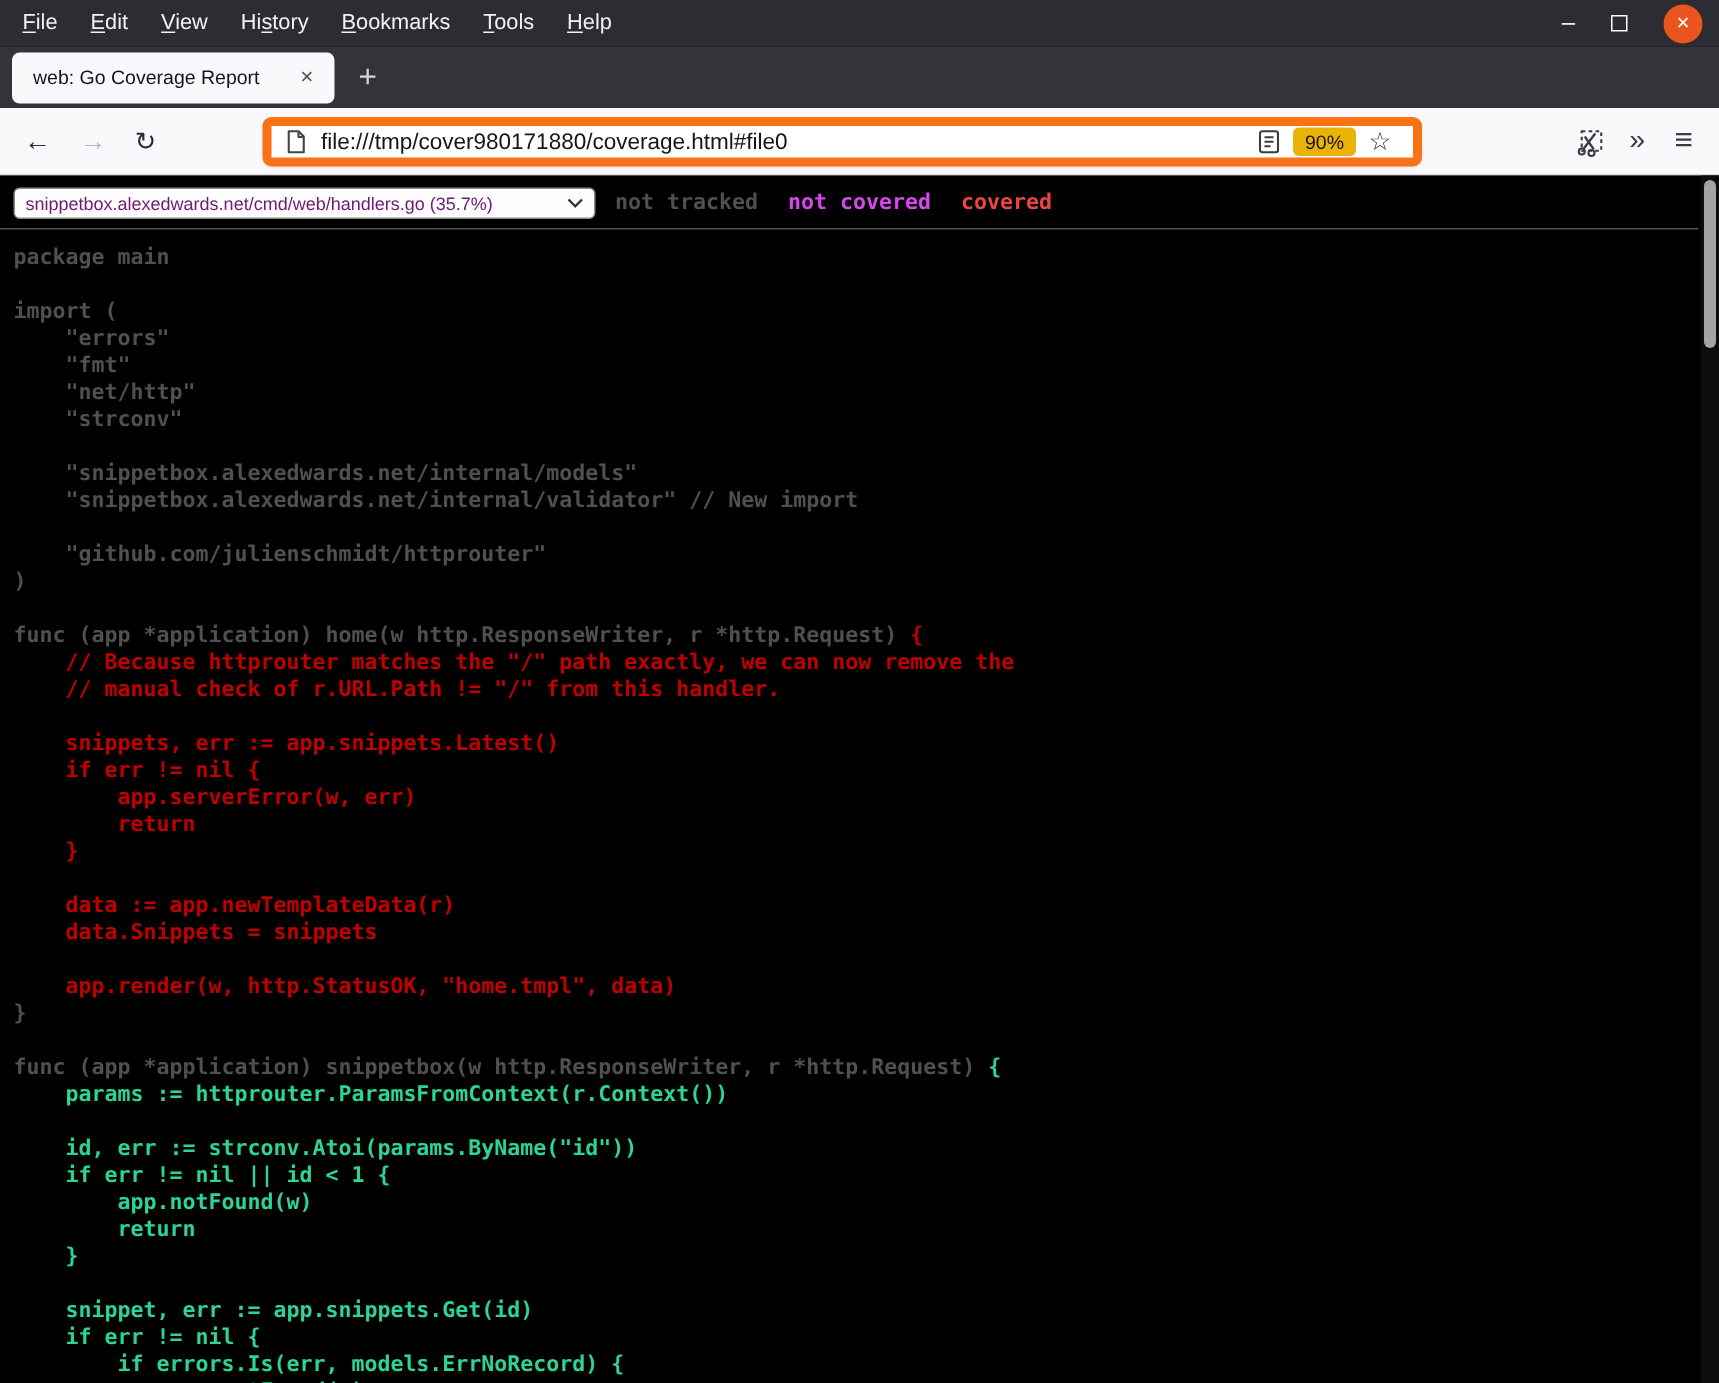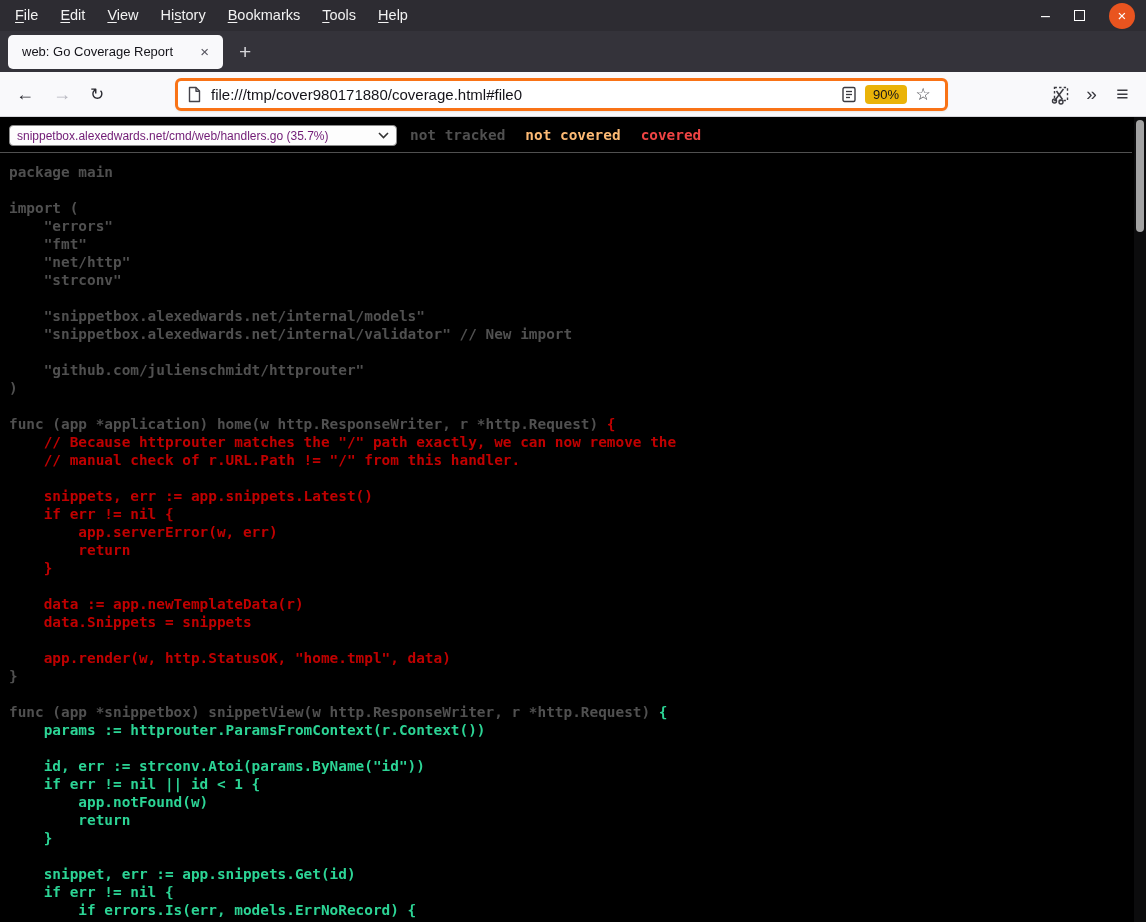--- a/index.html
+++ b/index.html
@@ -33,21 +33,21 @@
 
   
   .navbar { position:absolute; top:72px; left:0; right:0; height:45px; background:#f9f9fb;
     display:flex; align-items:center; padding-right:8px; border-bottom:1px solid #d7d7db; }
   .nbtn { width:32px; height:32px; display:flex; align-items:center; justify-content:center;
     border-radius:4px; font-size:18px; color:#2a2a31; }
   .nbtn.back { margin-left:9px; }
   .nbtn.fwd { margin-left:5px; color:#b7b7bf; }
   .nbtn.reload { margin-left:3px; font-size:17px; }
   .urlbar { margin-left:62px; width:773px; height:33px; background:#fff;
-    border:3px solid #f97316; border-radius:6px; display:flex; align-items:center;
+    border:6px solid #f97316; border-radius:6px; display:flex; align-items:center;
     padding:0 9px; box-shadow:0 1px 2px rgba(0,0,0,.07); }
   .url-text { margin-left:9px; flex:1; font-size:15px; color:#15141a;
     white-space:nowrap; overflow:hidden; }
   .urlbar .tailicon { display:flex; align-items:center; justify-content:center;
     width:26px; height:26px; }
   .zoom-pill { background:#eab308; border-radius:4px; padding:2px 8px; font-size:13px;
     color:#15141a; margin:0 3px; }
   .star { font-size:17px; color:#3a3a40; }
   .spacer { flex:1; }
   .tbtn { width:31px; height:31px; display:flex; align-items:center; justify-content:center;
@@ -154,21 +154,21 @@
     <span class="file-select-text">snippetbox.alexedwards.net/cmd/web/handlers.go (35.7%)</span>
     <span>
       <svg width="11" height="7" viewBox="0 0 11 7">
         <path d="M1 1l4.5 4.5L10 1" fill="none" stroke="#333" stroke-width="1.6"></path>
       </svg>
     </span>
   </div>
 
   <div class="legend">
       <span style="color: rgb(80, 80, 80);">not tracked</span>
-      <span style="color: #fdba74;">not covered</span>
+      <span style="color: #d946ef;">not covered</span>
       <span style="color: #ef4444;">covered</span>
     </div>
 
   <pre class="code"><span><span class="cv-u">package main</span></span>
 <span></span>
 <span><span class="cv-u">import (</span></span>
 <span><span class="cv-u">    "errors"</span></span>
 <span><span class="cv-u">    "fmt"</span></span>
 <span><span class="cv-u">    "net/http"</span></span>
 <span><span class="cv-u">    "strconv"</span></span>
@@ -188,21 +188,21 @@
 <span><span class="cv-r">        app.serverError(w, err)</span></span>
 <span><span class="cv-r">        return</span></span>
 <span><span class="cv-r">    }</span></span>
 <span></span>
 <span><span class="cv-r">    data := app.newTemplateData(r)</span></span>
 <span><span class="cv-r">    data.Snippets = snippets</span></span>
 <span></span>
 <span><span class="cv-r">    app.render(w, http.StatusOK, "home.tmpl", data)</span></span>
 <span><span class="cv-u">}</span></span>
 <span></span>
-<span><span class="cv-u">func (app *snippetbox) snippetView(w http.ResponseWriter, r *http.Request) </span><span class="cv-g">{</span></span>
+<span><span class="cv-u">func (app *application) snippetbox(w http.ResponseWriter, r *http.Request) </span><span class="cv-g">{</span></span>
 <span><span class="cv-g">    params := httprouter.ParamsFromContext(r.Context())</span></span>
 <span></span>
 <span><span class="cv-g">    id, err := strconv.Atoi(params.ByName("id"))</span></span>
 <span><span class="cv-g">    if err != nil || id &lt; 1 {</span></span>
 <span><span class="cv-g">        app.notFound(w)</span></span>
 <span><span class="cv-g">        return</span></span>
 <span><span class="cv-g">    }</span></span>
 <span></span>
 <span><span class="cv-g">    snippet, err := app.snippets.Get(id)</span></span>
 <span><span class="cv-g">    if err != nil {</span></span>

